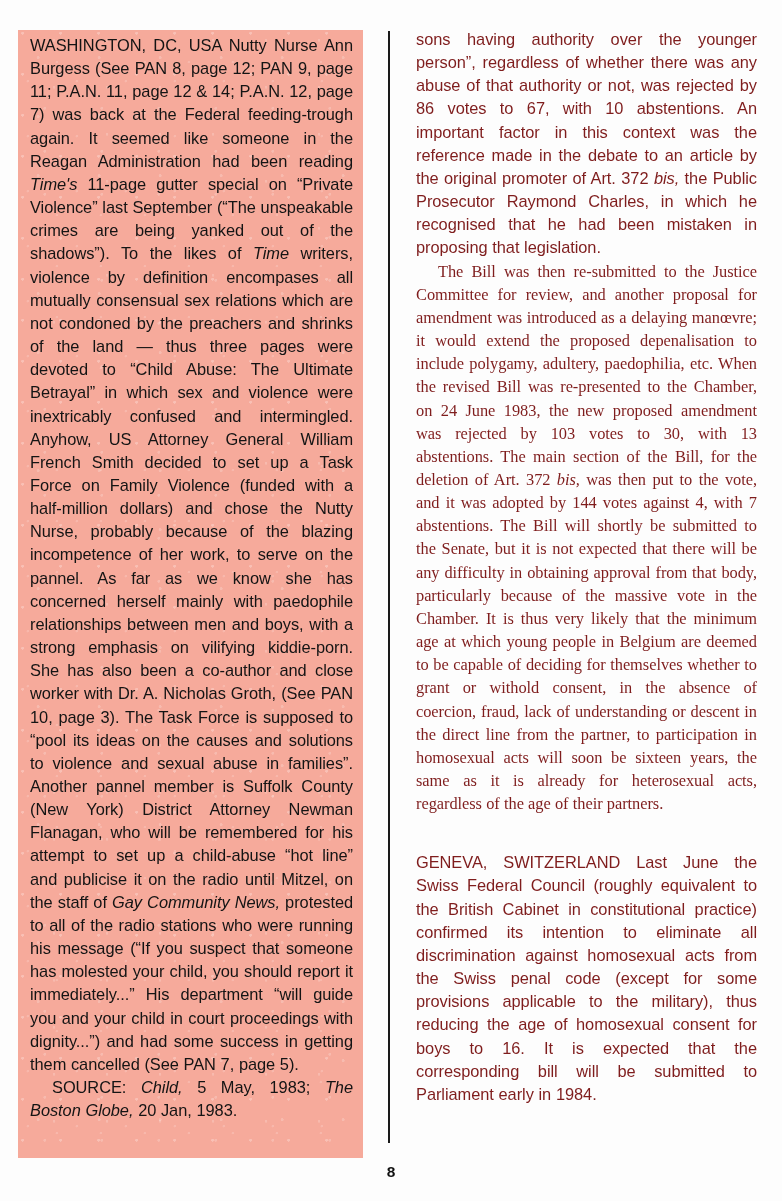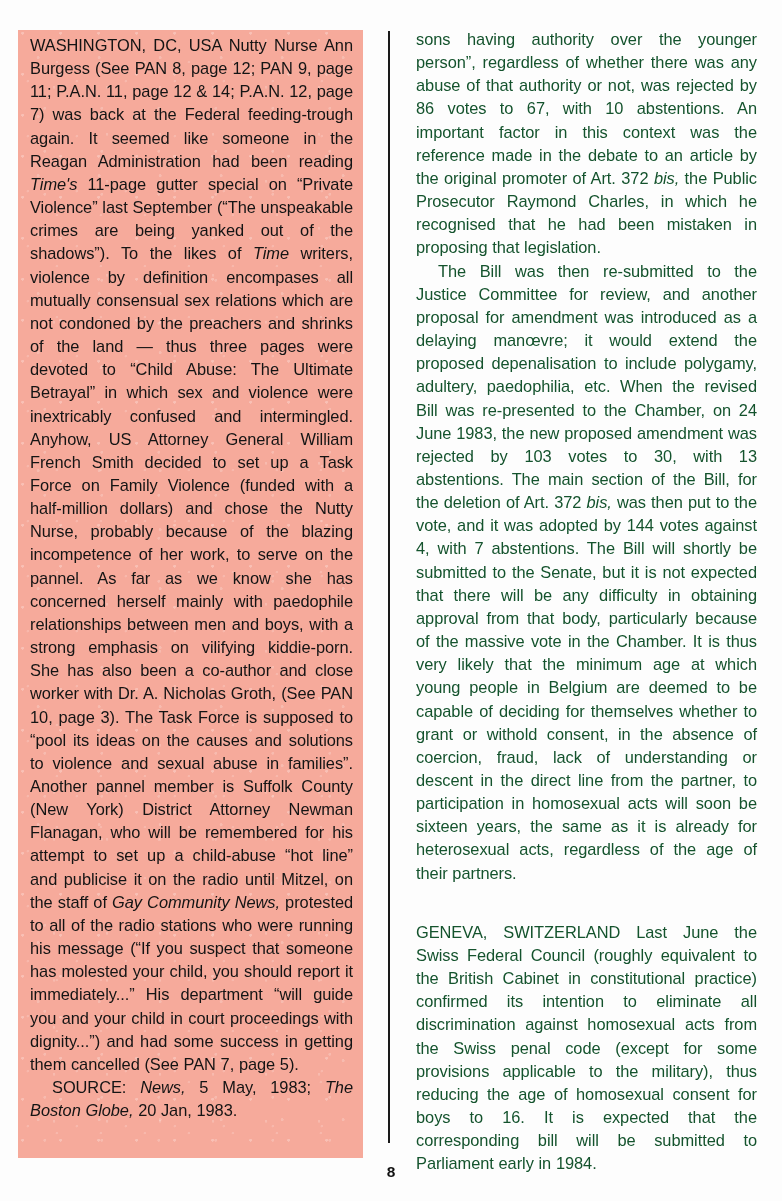--- a/index.html
+++ b/index.html
@@ -76,29 +76,29 @@
   
   .right-col {
     position: absolute;
     left: 416px;
     top: 28px;
     width: 341px;
     height: 1130px;
   }
   .right-col p {
     margin: 0;
-    color: #14532d;
+    color: #7f1d1d;
     font-size: 16.4px;
     line-height: 23.15px;
     text-align: justify;
     text-justify: inter-word;
     letter-spacing: -0.05px;
     word-spacing: 0.2px;
   }
-  .right-col p.indent { text-indent: 22px; }
+  .right-col p.indent { text-indent: 22px; font-family: Liberation Serif, serif; }
   .right-col p.gap { margin-top: 36px; }
 
   i, .ital { font-style: italic; }
 
   
   .folio {
     position: absolute;
     left: 0;
     right: 0;
     top: 1163px;
@@ -108,21 +108,21 @@
     color: #111111;
   }
 </style>
 </head>
 <body>
 
 <div class="page">
 
   <div class="left-col">
     <p class="body"><span>WASHINGTON, DC, USA Nutty Nurse Ann Burgess (See PAN 8, page 12; PAN 9, page 11; P.A.N. 11, page 12 &amp; 14; P.A.N. 12, page 7) was back at the Federal feeding-trough again. It seemed like someone in the Reagan Administration had been reading </span><i>Time's</i><span> 11-page gutter special on “Private Violence” last September (“The unspeakable crimes are being yanked out of the shadows”). To the likes of </span><i>Time</i><span> writers, violence by definition encompases all mutually consensual sex relations which are not condoned by the preachers and shrinks of the land — thus three pages were devoted to “Child Abuse: The Ultimate Betrayal” in which sex and violence were inextricably confused and intermingled. Anyhow, US Attorney General William French Smith decided to set up a Task Force on Family Violence (funded with a half-million dollars) and chose the Nutty Nurse, probably because of the blazing incompetence of her work, to serve on the pannel. As far as we know she has concerned herself mainly with paedophile relationships between men and boys, with a strong emphasis on vilifying kiddie-porn. She has also been a co-author and close worker with Dr. A. Nicholas Groth, (See PAN 10, page 3). The Task Force is supposed to “pool its ideas on the causes and solutions to violence and sexual abuse in families”. Another pannel member is Suffolk County (New York) District Attorney Newman Flanagan, who will be remembered for his attempt to set up a child-abuse “hot line” and publicise it on the radio until Mitzel, on the staff of </span><i>Gay Community News,</i><span> protested to all of the radio stations who were running his message (“If you suspect that someone has molested your child, you should report it immediately...” His department “will guide you and your child in court proceedings with dignity...”) and had some success in getting them cancelled (See PAN 7, page 5).</span></p>
-    <p class="body indent"><span>SOURCE: </span><i>News,</i><span> 5 May, 1983; </span><i>The Boston Globe,</i><span> 20 Jan, 1983.</span></p>
+    <p class="body indent"><span>SOURCE: </span><i>Child,</i><span> 5 May, 1983; </span><i>The Boston Globe,</i><span> 20 Jan, 1983.</span></p>
   </div>
 
   <div class="divider"></div>
 
   <div class="right-col">
     <p class="body"><span>sons having authority over the younger person”, regardless of whether there was any abuse of that authority or not, was rejected by 86 votes to 67, with 10 abstentions. An important factor in this context was the reference made in the debate to an article by the original promoter of Art. 372 </span><i>bis,</i><span> the Public Prosecutor Raymond Charles, in which he recognised that he had been mistaken in proposing that legislation.</span></p>
     <p class="body indent"><span>The Bill was then re-submitted to the Justice Committee for review, and another proposal for amendment was introduced as a delaying manœvre; it would extend the proposed depenalisation to include polygamy, adultery, paedophilia, etc. When the revised Bill was re-presented to the Chamber, on 24 June 1983, the new proposed amendment was rejected by 103 votes to 30, with 13 abstentions. The main section of the Bill, for the deletion of Art. 372 </span><i>bis,</i><span> was then put to the vote, and it was adopted by 144 votes against 4, with 7 abstentions. The Bill will shortly be submitted to the Senate, but it is not expected that there will be any difficulty in obtaining approval from that body, particularly because of the massive vote in the Chamber. It is thus very likely that the minimum age at which young people in Belgium are deemed to be capable of deciding for themselves whether to grant or withold consent, in the absence of coercion, fraud, lack of understanding or descent in the direct line from the partner, to participation in homosexual acts will soon be sixteen years, the same as it is already for heterosexual acts, regardless of the age of their partners.</span></p>
     <p class="body gap"><span>GENEVA, SWITZERLAND Last June the Swiss Federal Council (roughly equivalent to the British Cabinet in constitutional practice) confirmed its intention to eliminate all discrimination against homosexual acts from the Swiss penal code (except for some provisions applicable to the military), thus reducing the age of homosexual consent for boys to 16. It is expected that the corresponding bill will be submitted to Parliament early in 1984.</span></p>
   </div>
 

